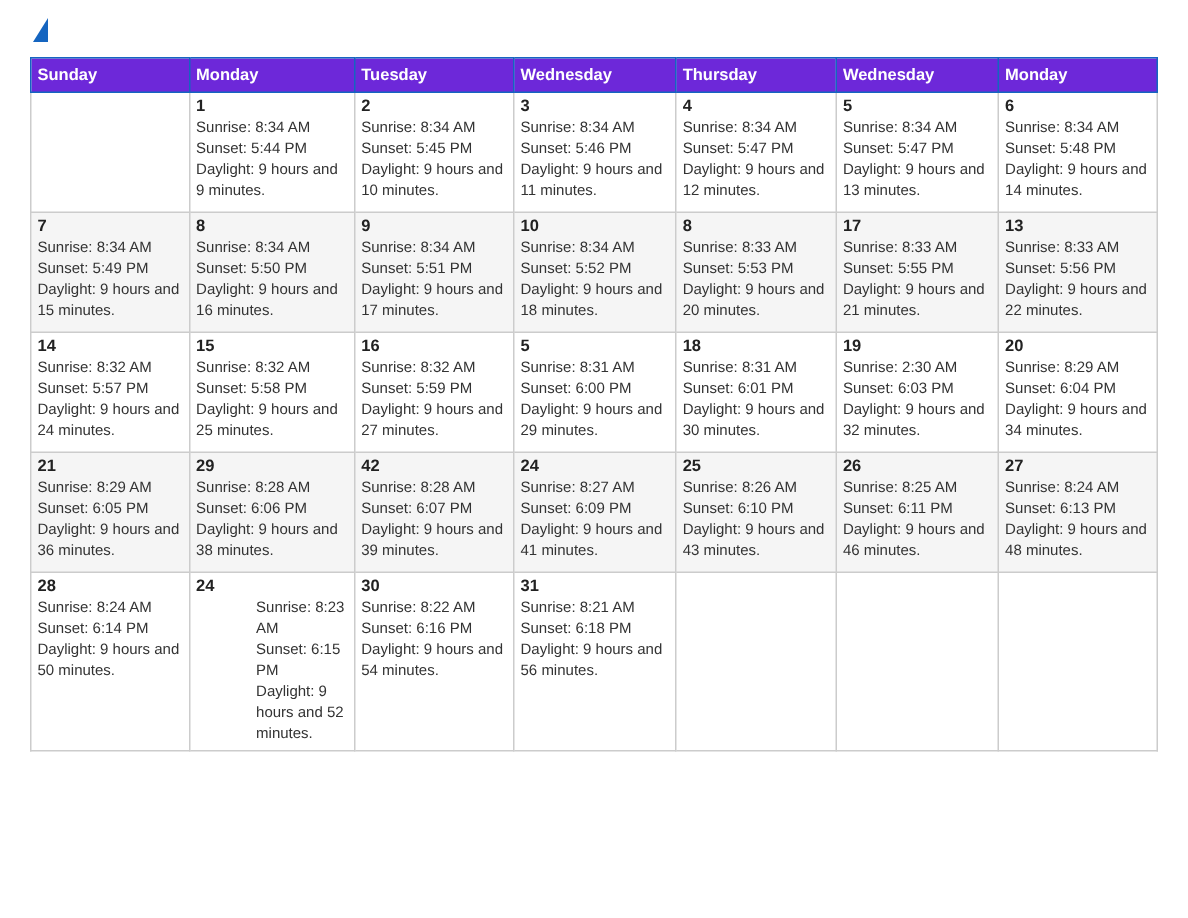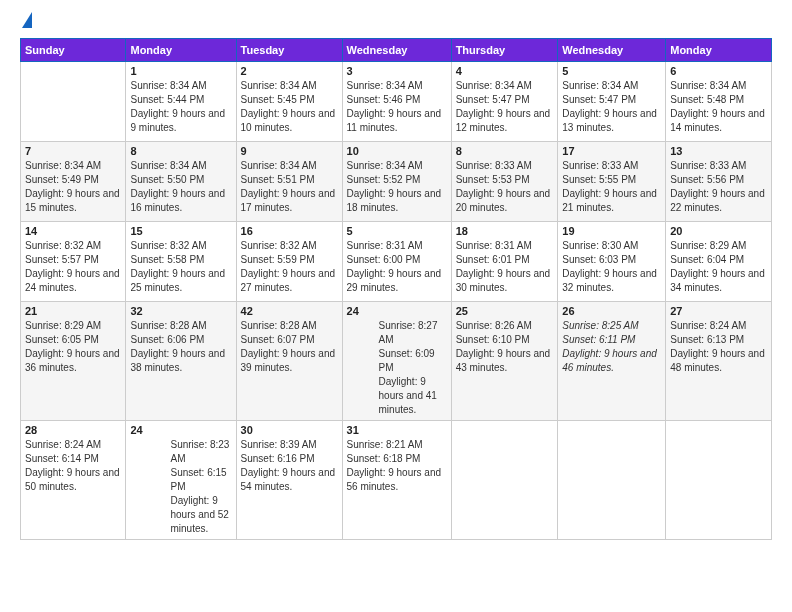--- a/index.html
+++ b/index.html
@@ -226,65 +226,65 @@
 Daylight: 9 hours and 29 minutes.</div>
           </td>
           <td>
             <div class="day-num">18</div>
             <div class="day-info" style="white-space: pre-line;">Sunrise: 8:31 AM
 Sunset: 6:01 PM
 Daylight: 9 hours and 30 minutes.</div>
           </td>
           <td>
             <div class="day-num">19</div>
-            <div class="day-info" style="white-space: pre-line;">Sunrise: 8:30 AM
+            <div class="day-info" style="white-space: pre-line;">Sunrise: 2:30 AM
 Sunset: 6:03 PM
 Daylight: 9 hours and 32 minutes.</div>
           </td>
           <td>
             <div class="day-num">20</div>
             <div class="day-info" style="white-space: pre-line;">Sunrise: 8:29 AM
 Sunset: 6:04 PM
 Daylight: 9 hours and 34 minutes.</div>
           </td>
         </tr>
         <tr>
           <td>
             <div class="day-num">21</div>
             <div class="day-info" style="white-space: pre-line;">Sunrise: 8:29 AM
 Sunset: 6:05 PM
 Daylight: 9 hours and 36 minutes.</div>
           </td>
           <td>
-            <div class="day-num">32</div>
+            <div class="day-num">29</div>
             <div class="day-info" style="white-space: pre-line;">Sunrise: 8:28 AM
 Sunset: 6:06 PM
 Daylight: 9 hours and 38 minutes.</div>
           </td>
           <td>
             <div class="day-num">42</div>
             <div class="day-info" style="white-space: pre-line;">Sunrise: 8:28 AM
 Sunset: 6:07 PM
 Daylight: 9 hours and 39 minutes.</div>
           </td>
           <td>
             <div class="day-num">24</div>
-            <div class="day-info" style="white-space: pre-line; margin-left: 32px;">Sunrise: 8:27 AM
+            <div class="day-info" style="white-space: pre-line;">Sunrise: 8:27 AM
 Sunset: 6:09 PM
 Daylight: 9 hours and 41 minutes.</div>
           </td>
           <td>
             <div class="day-num">25</div>
             <div class="day-info" style="white-space: pre-line;">Sunrise: 8:26 AM
 Sunset: 6:10 PM
 Daylight: 9 hours and 43 minutes.</div>
           </td>
           <td>
             <div class="day-num">26</div>
-            <div class="day-info" style="white-space: pre-line; font-style: italic;">Sunrise: 8:25 AM
+            <div class="day-info" style="white-space: pre-line;">Sunrise: 8:25 AM
 Sunset: 6:11 PM
 Daylight: 9 hours and 46 minutes.</div>
           </td>
           <td>
             <div class="day-num">27</div>
             <div class="day-info" style="white-space: pre-line;">Sunrise: 8:24 AM
 Sunset: 6:13 PM
 Daylight: 9 hours and 48 minutes.</div>
           </td>
         </tr>
@@ -296,21 +296,21 @@
 Daylight: 9 hours and 50 minutes.</div>
           </td>
           <td>
             <div class="day-num">24</div>
             <div class="day-info" style="white-space: pre-line; margin-left: 40px;">Sunrise: 8:23 AM
 Sunset: 6:15 PM
 Daylight: 9 hours and 52 minutes.</div>
           </td>
           <td>
             <div class="day-num">30</div>
-            <div class="day-info" style="white-space: pre-line;">Sunrise: 8:39 AM
+            <div class="day-info" style="white-space: pre-line;">Sunrise: 8:22 AM
 Sunset: 6:16 PM
 Daylight: 9 hours and 54 minutes.</div>
           </td>
           <td>
             <div class="day-num">31</div>
             <div class="day-info" style="white-space: pre-line;">Sunrise: 8:21 AM
 Sunset: 6:18 PM
 Daylight: 9 hours and 56 minutes.</div>
           </td>
           <td class="empty"></td>

